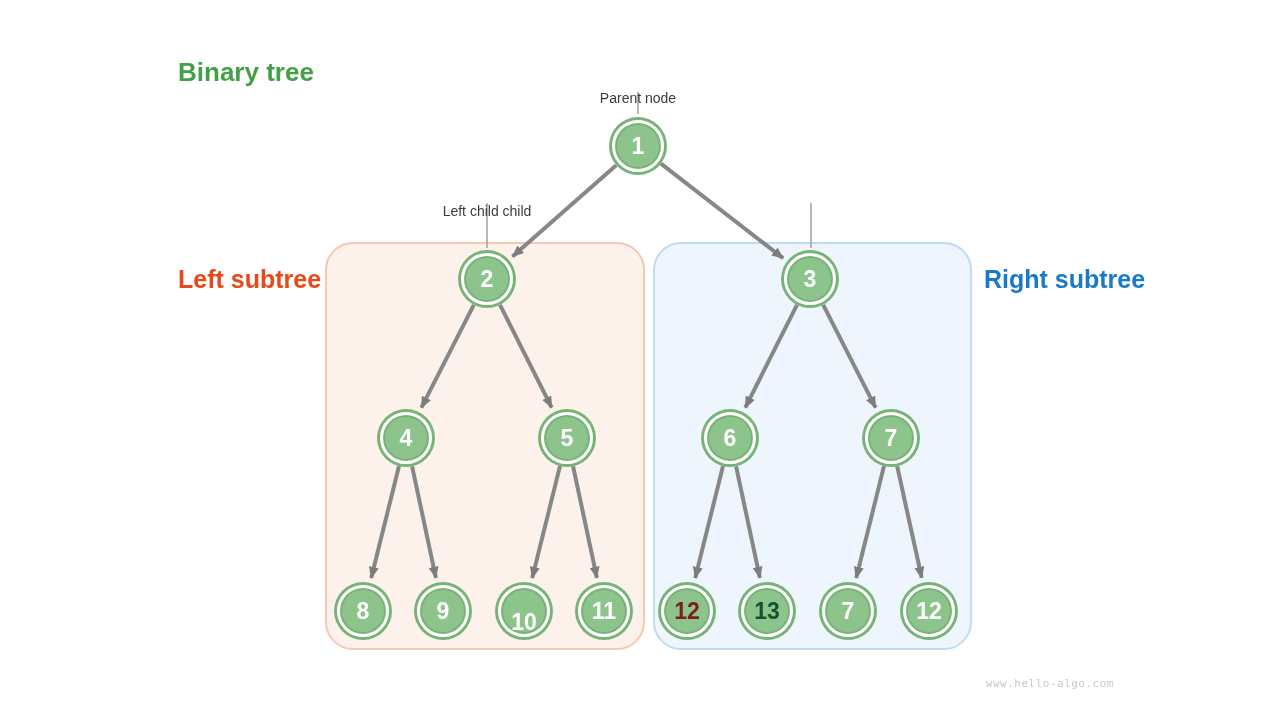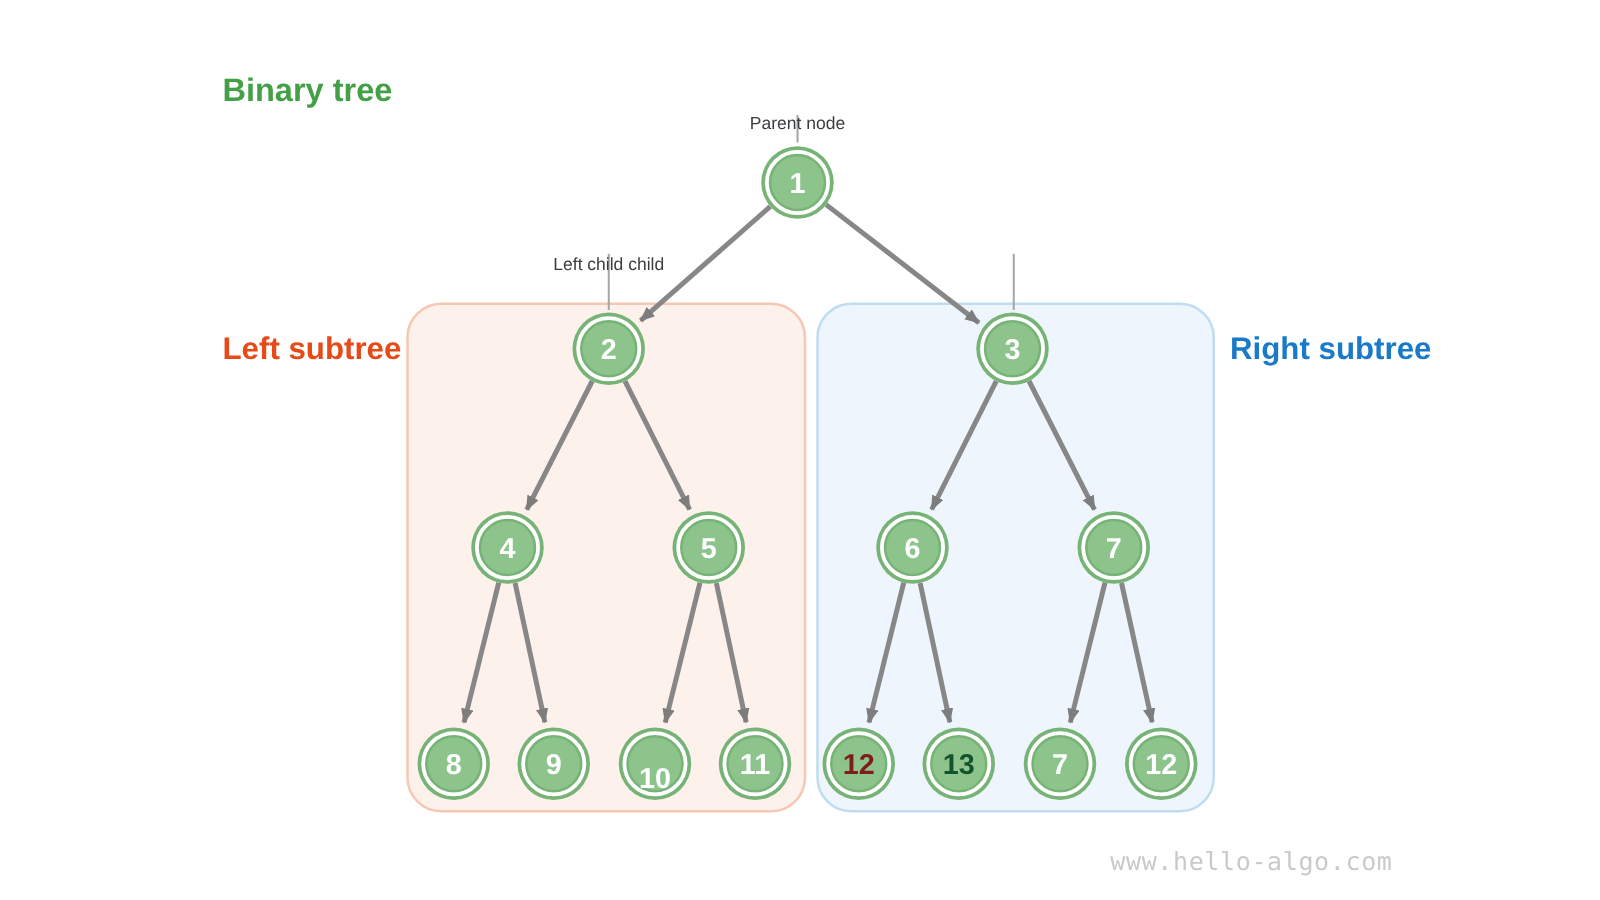--- a/index.html
+++ b/index.html
@@ -29,21 +29,21 @@
   .anno {
     position:absolute; transform:translateX(-50%); font-size:14px; font-weight:normal;
     color:var(--anno-color); z-index:4; white-space:nowrap;margin-top:30px;
   }
   .subtree-label {
     position:absolute; font-size:25px; font-weight:bold; z-index:4; white-space:nowrap;
   }
   #left-subtree-label  { left:178px; top:265px; color:var(--left-label-color); }
   #right-subtree-label { left:984px; top:265px; color:var(--right-label-color); }
   #watermark {
-    position:absolute; right:42px; top:677px; font-size:20px;
+    position:absolute; right:42px; top:677px; font-size:11px;
     font-family:"DejaVu Sans Mono", monospace; color:var(--watermark-color);
     z-index:4; letter-spacing:0.5px;
   }
 </style>
 </head>
 <body>
 
 <div id="stage" style="--node-fill: #8cc48c; --node-ring: #77b377; --title-color: #43a047; --anno-color: #3a3d40; --left-label-color: #e64a19; --right-label-color: #1a7ac9; --watermark-color: #c9c9c9;">
 
   <div class="diagram-title">Binary tree</div>

